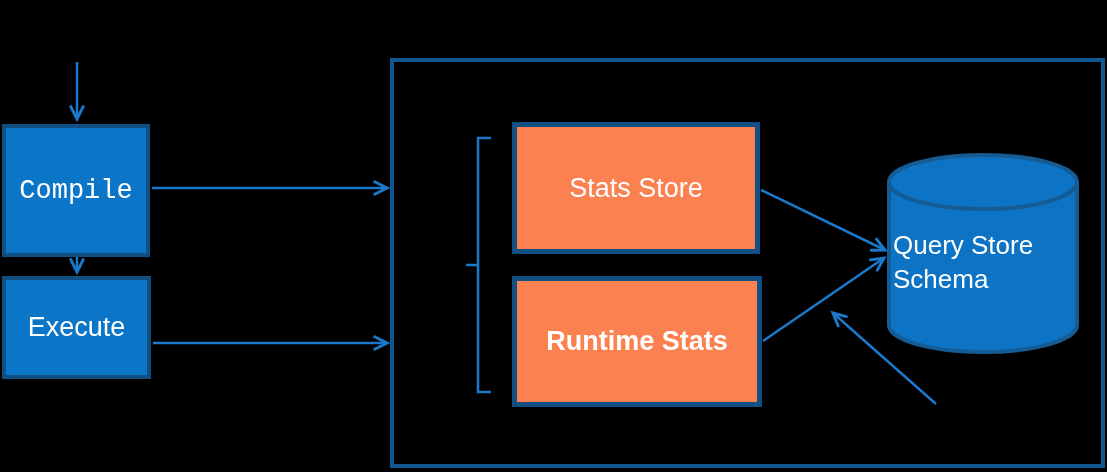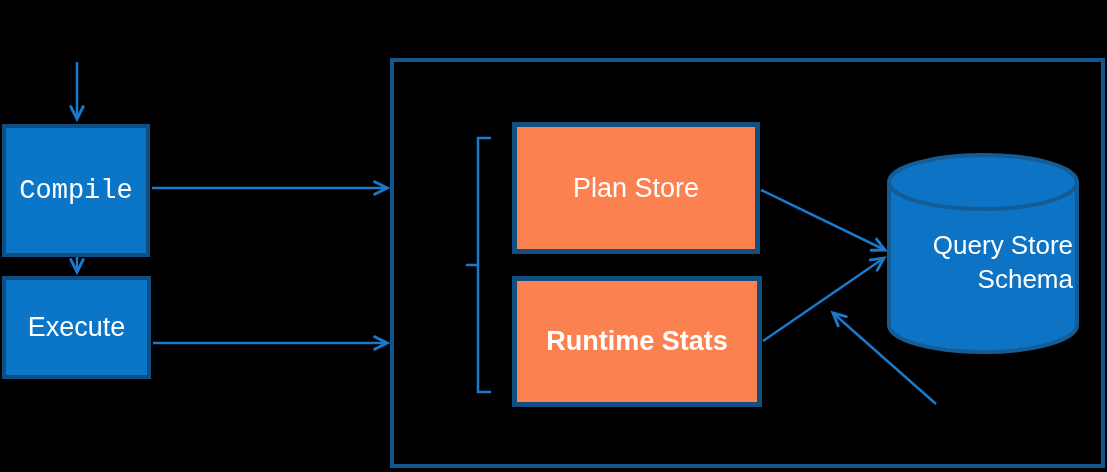--- a/index.html
+++ b/index.html
@@ -18,21 +18,21 @@
   .outline{
     position:absolute;left:390px;top:58px;width:715px;height:410px;
     box-sizing:border-box;border:4px solid #11568E;background:transparent;
   }
   .compile{left:2px;top:124px;width:148px;height:133px;font-family:Liberation Mono, monospace;}
   .execute{left:2px;top:276px;width:149px;height:103px;text-align:center;}
   .plan{left:512px;top:122px;width:248px;height:132px;}
   .runtime{left:512px;top:276px;width:250px;height:131px;font-weight:bold;}
   .cyl-label{
     position:absolute;left:893px;top:228px;width:180px;
-    color:#FFFFFF;font-size:26px;line-height:34px;text-align:right;
+    color:#FFFFFF;font-size:26px;line-height:34px;text-align:left;
   }
 </style>
 </head>
 <body>
 
 <div class="stage">
 
   <div class="outline"></div>
 
   <svg class="layer" viewBox="0 0 1107 472">
@@ -63,21 +63,21 @@
 
   <div class="node proc compile">
     <span>Compile</span>
   </div>
 
   <div class="node proc execute">
     <span>Execute</span>
   </div>
 
   <div class="node store plan">
-    <span>Plan Store</span>
+    <span>Stats Store</span>
   </div>
 
   <div class="node store runtime">
     <span>Runtime Stats</span>
   </div>
 
   <div class="cyl-label">Query Store Schema</div>
 
 </div>
 

